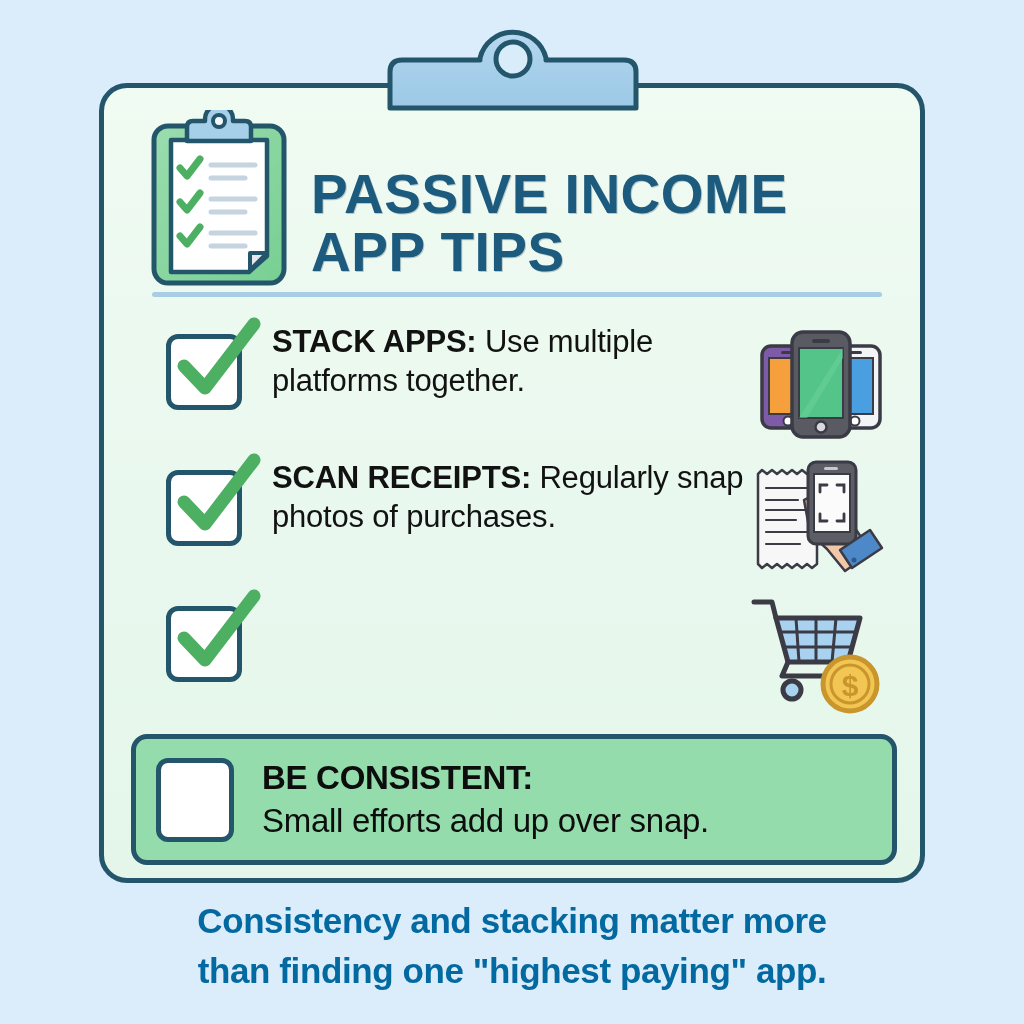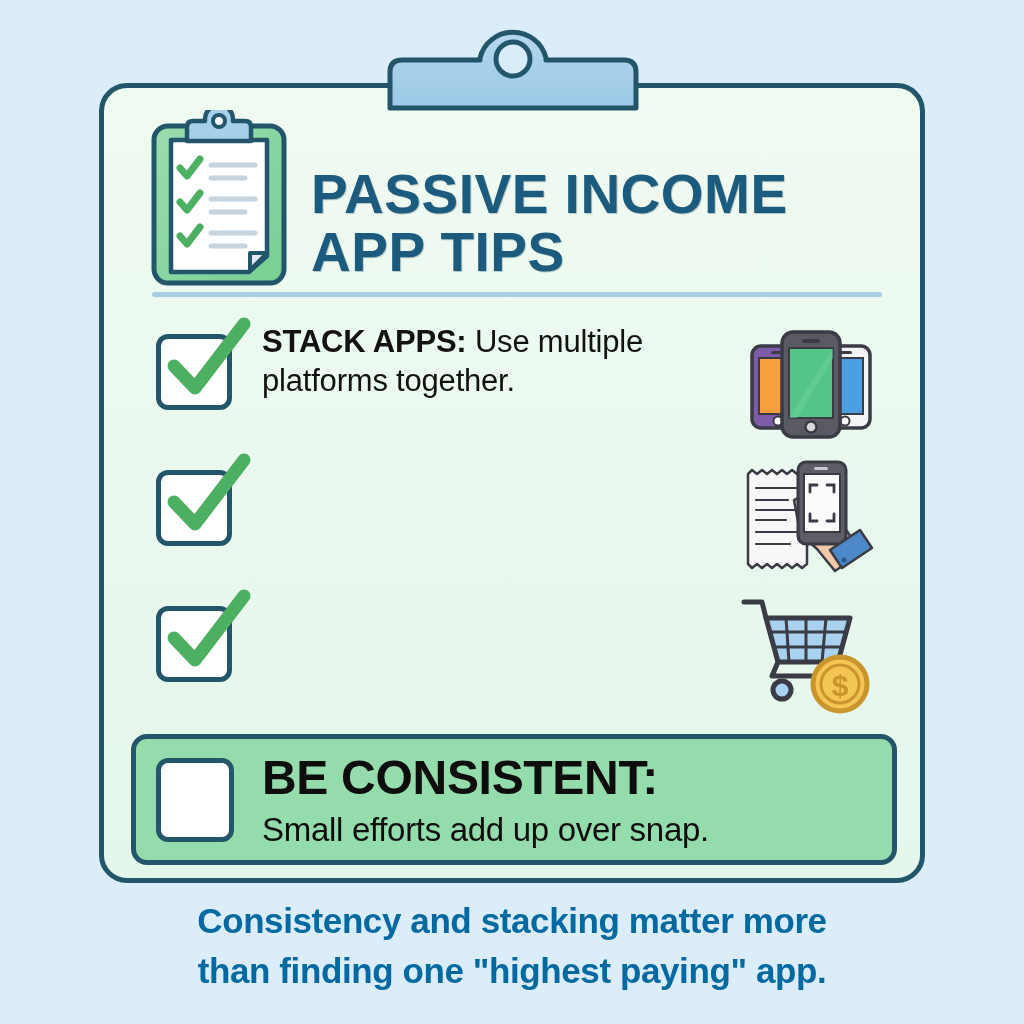--- a/index.html
+++ b/index.html
@@ -86,20 +86,21 @@
     background: #a9cde4;
     border-radius: 3px;
   }
 
   
   .tips {
     position: absolute;
     left: 0px;
     top: 228px;
     width: 100%;
+    padding-left: 10px;
   }
   .tip-row {
     position: relative;
     display: flex;
     align-items: flex-start;
     height: 136px;
     padding-left: 48px;
     box-sizing: border-box;
   }
   .checkbox-wrap {
@@ -180,21 +181,21 @@
   .hl-text {
     margin-left: 22px;
     font-family: "Liberation Sans", sans-serif;
     font-size: 33px;
     line-height: 1.3;
     color: #0d0d0d;
     letter-spacing: -0.3px;
   }
   .hl-text b {
     font-weight: 700;
-    font-size: 48px;
+    font-size: 33px;
   }
 
   
   .footer {
     position: absolute;
     left: 0;
     top: 896px;
     width: 1024px;
     text-align: center;
     font-family: Liberation Sans, sans-serif;
@@ -300,20 +301,23 @@
         </div>
       </div>
 
       <div class="tip-row">
         <div class="checkbox-wrap">
           <div class="check-box"></div>
           <svg class="check-mark" viewBox="0 0 96 96" xmlns="http://www.w3.org/2000/svg">
             <path d="M14 52 L35 74 L84 10" fill="none" stroke="#4caf62" stroke-width="13" stroke-linecap="round" stroke-linejoin="round"></path>
           </svg>
         </div>
+        <div class="tip-text">
+          <b>SCAN RECEIPTS:</b><span> Regularly snap photos of purchases.</span>
+        </div>
         <div class="tip-art">
           <svg width="140" height="124" viewBox="0 0 140 124" xmlns="http://www.w3.org/2000/svg">
 
             <path d="M8 16 L12 12 L17 16 L22 12 L27 16 L32 12 L37 16 L42 12 L47 16 L52 12 L57 16 L62 12 L67 16 L67 106
                      L62 110 L57 106 L52 110 L47 106 L42 110 L37 106 L32 110 L27 106 L22 110 L17 106 L12 110 L8 106 Z" fill="#f7f7f7" stroke="#3b3b46" stroke-width="2.5" stroke-linejoin="round"></path>
             <g stroke="#3b3b46" stroke-width="2.2" stroke-linecap="round">
               <line x1="16" y1="30" x2="58" y2="30"></line>
               <line x1="16" y1="42" x2="48" y2="42"></line>
               <line x1="16" y1="52" x2="58" y2="52"></line>
               <line x1="16" y1="62" x2="46" y2="62"></line>

